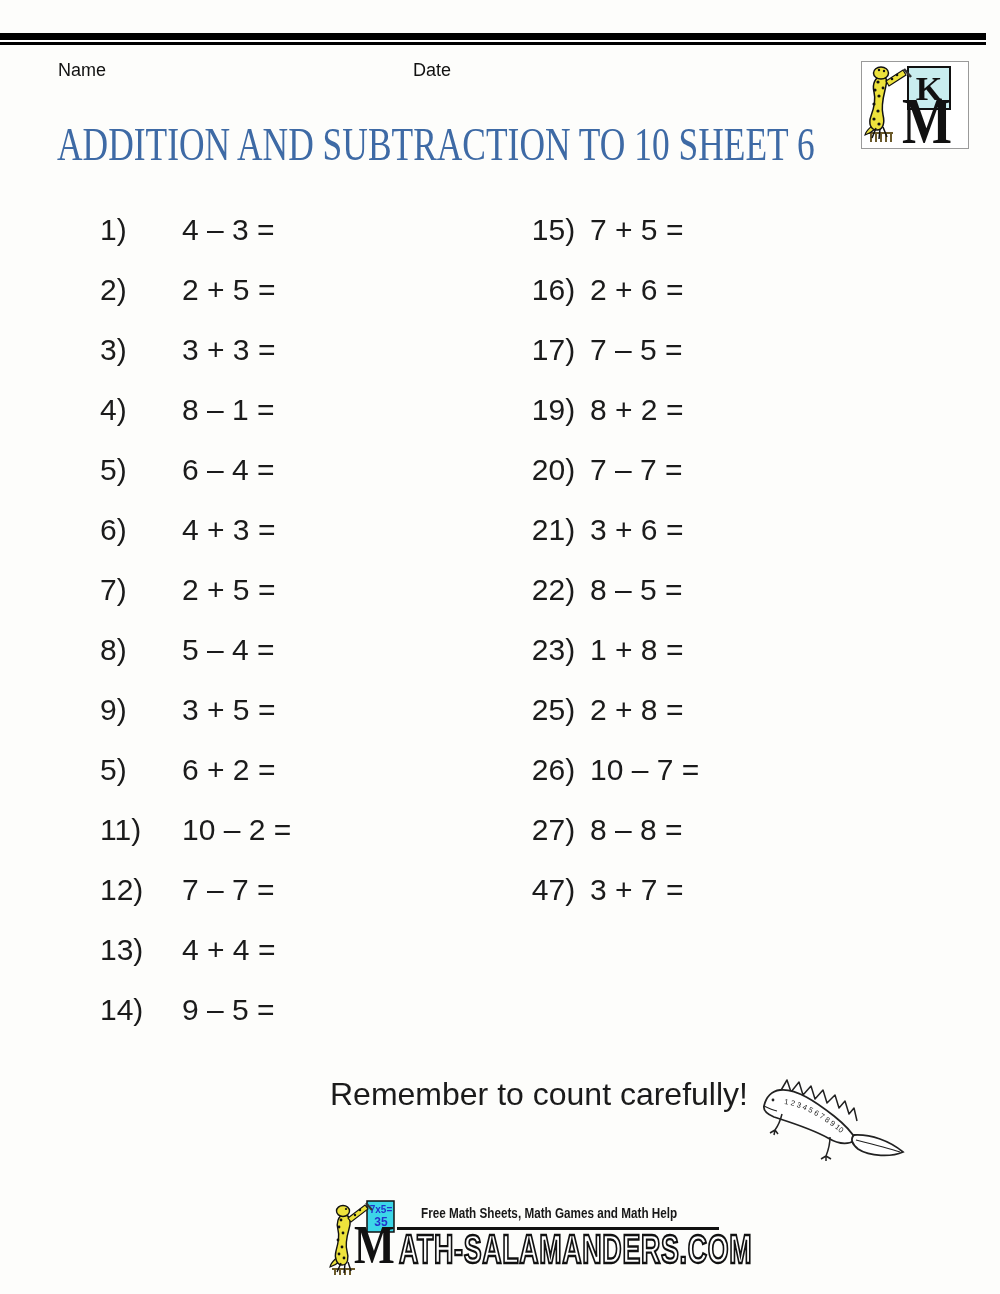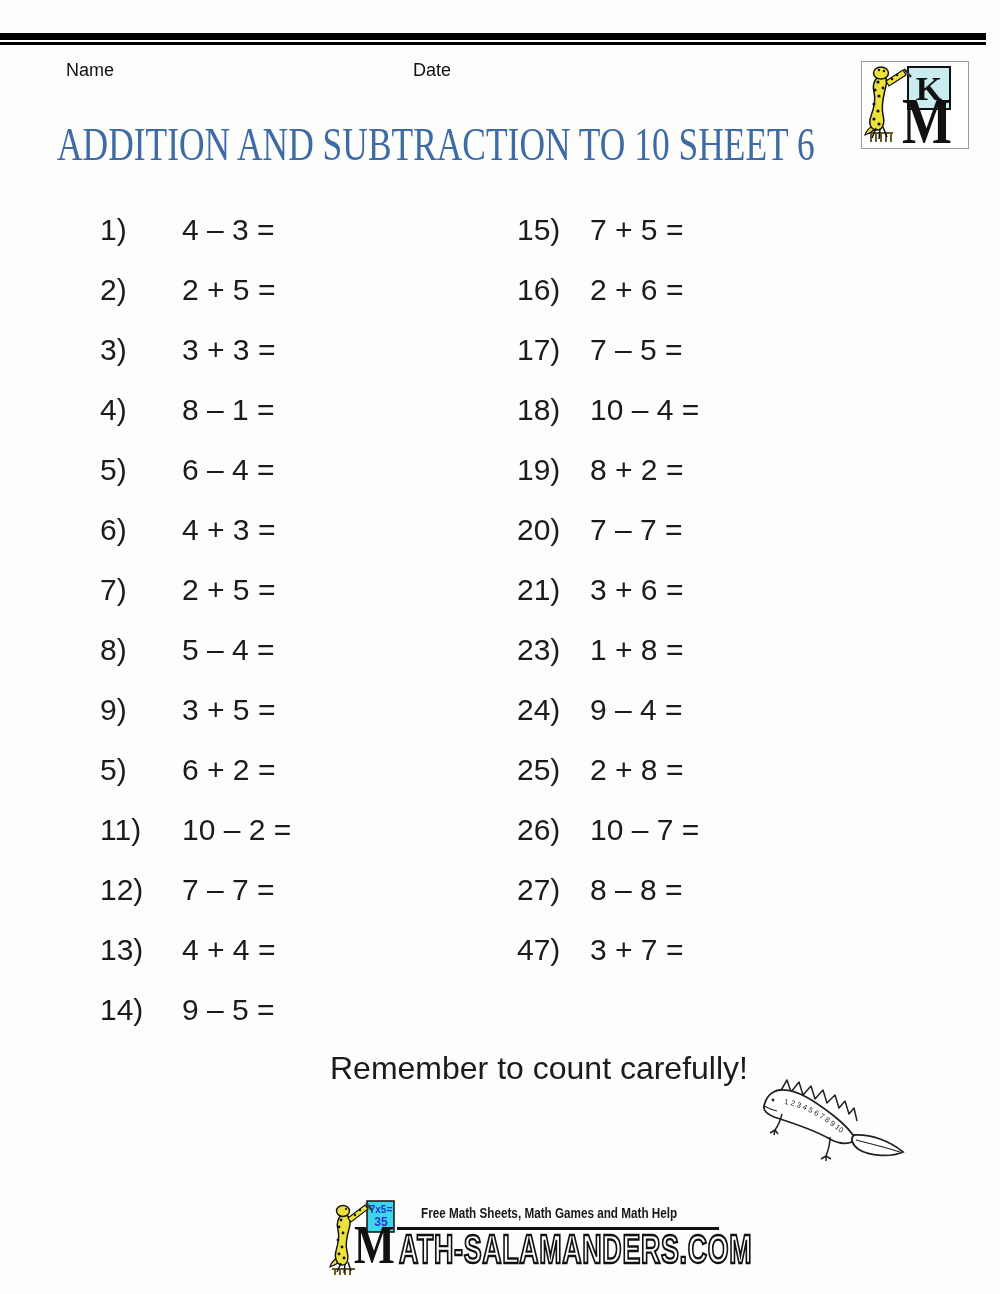--- a/index.html
+++ b/index.html
@@ -4,34 +4,34 @@
 <style>
   html,body { margin:0; padding:0; }
   body {
     width:1000px; height:1294px; position:relative;
     background:#fdfdfb; overflow:hidden;
     font-family:"Liberation Sans", sans-serif; color:#1b1b1b;
   }
   .topbar { position:absolute; left:0; top:33px; width:986px; height:12px;
     background:linear-gradient(to bottom,#000 0 7px,#fff 7px 9px,#000 9px 12px); }
   .meta-label { position:absolute; top:60px; font-size:18px; color:#111; }
-  .name-label { left:58px;margin-left:8px; } .date-label { left:413px; }
+  .name-label { left:58px; } .date-label { left:413px; }
   .logo-box { position:absolute; left:861px; top:61px; width:106px; height:86px;
     border:1px solid #9a9a9a; background:#fff; }
   .logo-box svg { display:block; }
   .title { position:absolute; left:57px; top:122px; font-family:"Liberation Serif", serif;
     font-size:46px; line-height:1.0; color:#3e6aa5; white-space:nowrap;
     transform:scaleX(.77); transform-origin:left top; }
   .pcol { position:absolute; top:200px; display:flex; flex-direction:column; }
   .pcol-left  { left:100px; }
   .pcol-right { left:517px; }
   .prow { height:60px; display:flex; align-items:center; font-size:30px; }
   .pcol-left  .pnum { width:82px; }
-  .pcol-right .pnum { width:73px; }
-  .note { position:absolute; left:330px; top:1050px; font-size:32px; }
+  .pcol-right .pnum { width:73px;text-align:center; }
+  .note { position:absolute; left:330px; top:1076px; font-size:32px; }
   .newt { position:absolute; left:756px; top:1044px; }
   .mascot { position:absolute; left:328px; top:1196px; }
   .big-m { position:absolute; left:354px; top:1218px; font-family:"Liberation Serif", serif;
     font-weight:bold; font-size:54px; line-height:1; color:#111;
     transform:scaleX(.8); transform-origin:left top; }
   .tagline { position:absolute; left:421px; top:1204px; font-size:15px; font-weight:bold;
     white-space:nowrap; transform:scaleX(.78); transform-origin:left top; color:#181818; }
   .rule { position:absolute; left:397px; top:1227px; width:322px; height:3px; background:#111; }
   .site-name { position:absolute; left:399px; top:1229px; font-size:40px; font-weight:bold;
     line-height:1; white-space:nowrap; color:#111;
@@ -162,42 +162,38 @@
     </div>
   <div class="prow">
       <span class="pnum">16)</span>
       <span class="pexpr">2 + 6 =</span>
     </div>
   <div class="prow">
       <span class="pnum">17)</span>
       <span class="pexpr">7 – 5 =</span>
     </div>
   <div class="prow">
-      <span class="pnum">18)</span>
-      <span class="pexpr">10 – 4 =</span>
-    </div>
-  <div class="prow">
       <span class="pnum">19)</span>
       <span class="pexpr">8 + 2 =</span>
     </div>
   <div class="prow">
       <span class="pnum">20)</span>
       <span class="pexpr">7 – 7 =</span>
     </div>
   <div class="prow">
       <span class="pnum">21)</span>
       <span class="pexpr">3 + 6 =</span>
     </div>
   <div class="prow">
+      <span class="pnum">22)</span>
+      <span class="pexpr">8 – 5 =</span>
+    </div>
+  <div class="prow">
       <span class="pnum">23)</span>
       <span class="pexpr">1 + 8 =</span>
-    </div>
-  <div class="prow">
-      <span class="pnum">24)</span>
-      <span class="pexpr">9 – 4 =</span>
     </div>
   <div class="prow">
       <span class="pnum">25)</span>
       <span class="pexpr">2 + 8 =</span>
     </div>
   <div class="prow">
       <span class="pnum">26)</span>
       <span class="pexpr">10 – 7 =</span>
     </div>
   <div class="prow">

